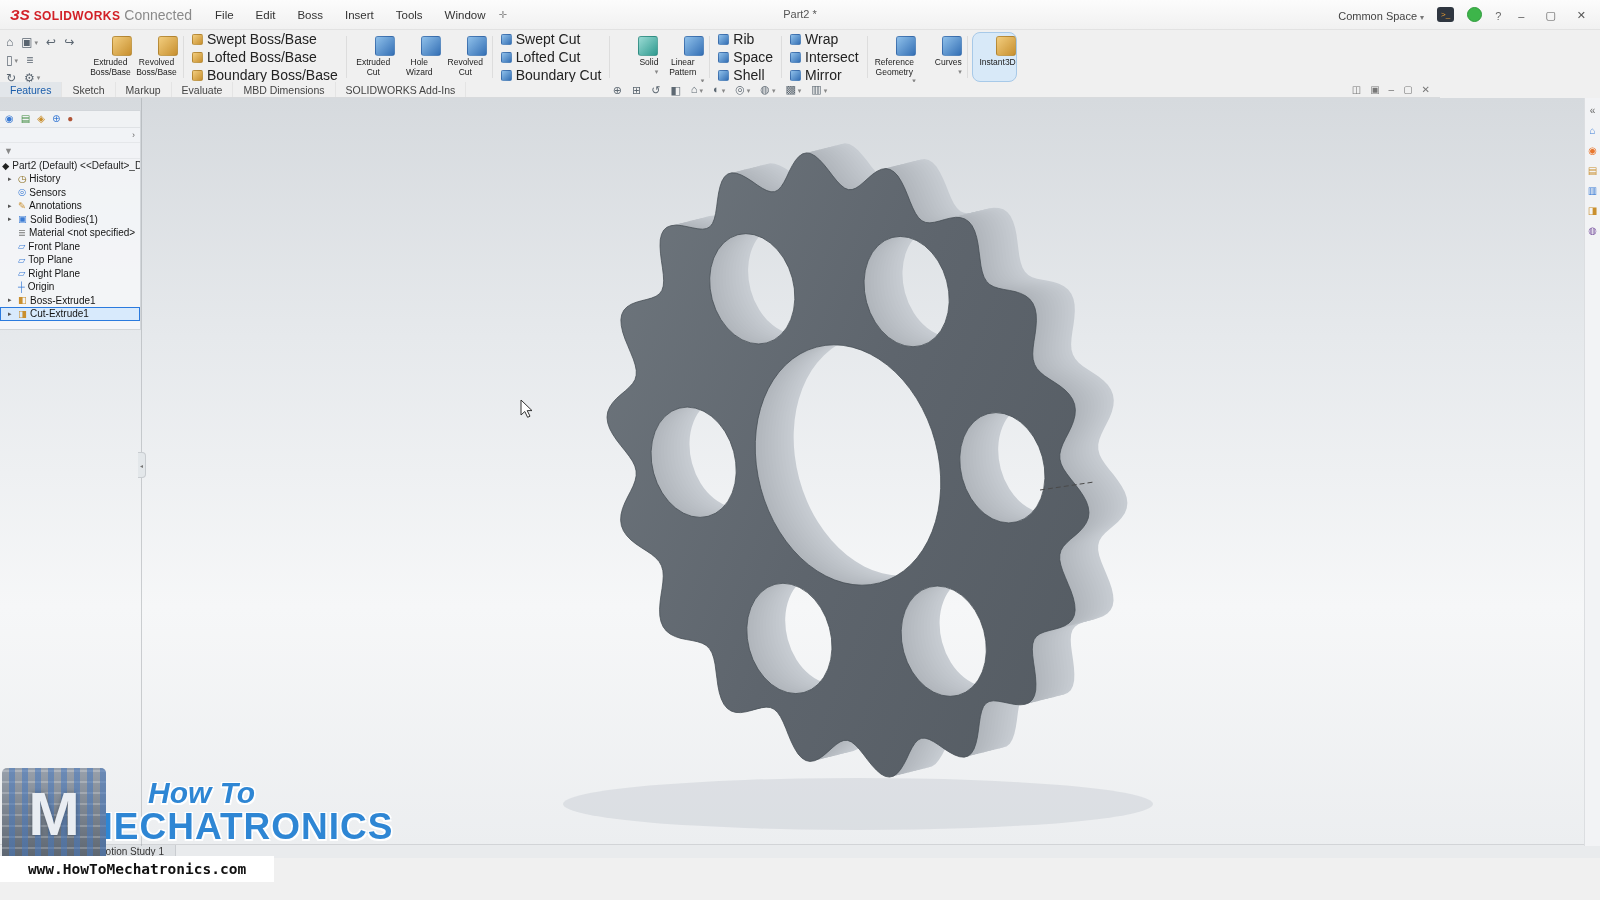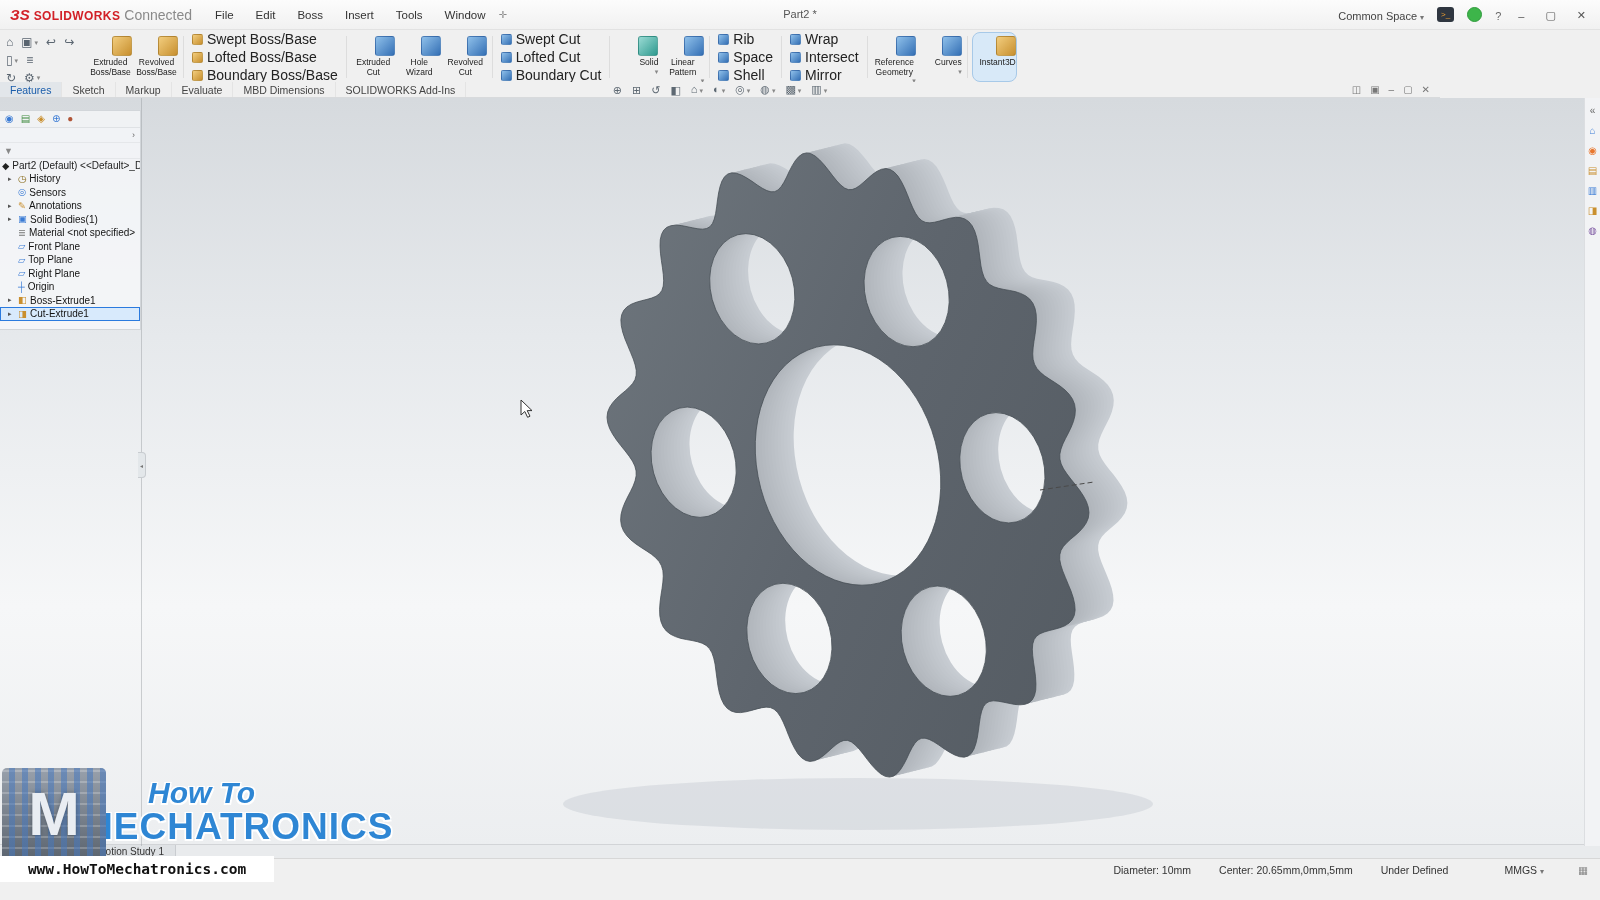--- a/index.html
+++ b/index.html
@@ -544,30 +544,20 @@
       <span class="task-icon" data-name="appearances-icon" style="color: rgb(122, 84, 160);">◍</span>
     </div>
 
   <div id="model-tabs-band" data-name="model-tabs-band">
 
       <span class="model-tab active" data-name="model-tab">Model</span>
 
       <span class="model-tab" data-name="model-tab">Motion Study 1</span>
     </div>
 
-  <div id="statusbar" data-name="status-bar">
-    <span data-name="status-left-text">SOLIDWORKS Connected</span>
-    <div class="sb-right">
-      <span class="sb-seg" data-name="status-diameter">Diameter: 10mm</span>
-      <span class="sb-seg" data-name="status-center">Center: 20.65mm,0mm,5mm</span>
-      <span class="sb-seg" data-name="status-sketch-state">Under Defined</span>
-      <span class="sb-units" data-name="unit-system-selector"><span>MMGS</span><span class="caret" data-name="chevron-down-icon">▾</span></span>
-      <span data-name="status-tag-icon" style="color:#888;">▦</span>
-    </div>
-  </div>
 
   <div id="wm-logo" data-name="howtomechatronics-logo">
     <div class="windows" data-name="logo-windows-pattern"></div>
     <span class="m-letter" data-name="logo-m-letter">M</span>
   </div>
   <div id="wm-howto" data-name="watermark-line1">How To</div>
   <div id="wm-mech" data-name="watermark-line2">Mechatronics</div>
   <div id="wm-url" data-name="watermark-url">www.HowToMechatronics.com</div>
 
 </div>

